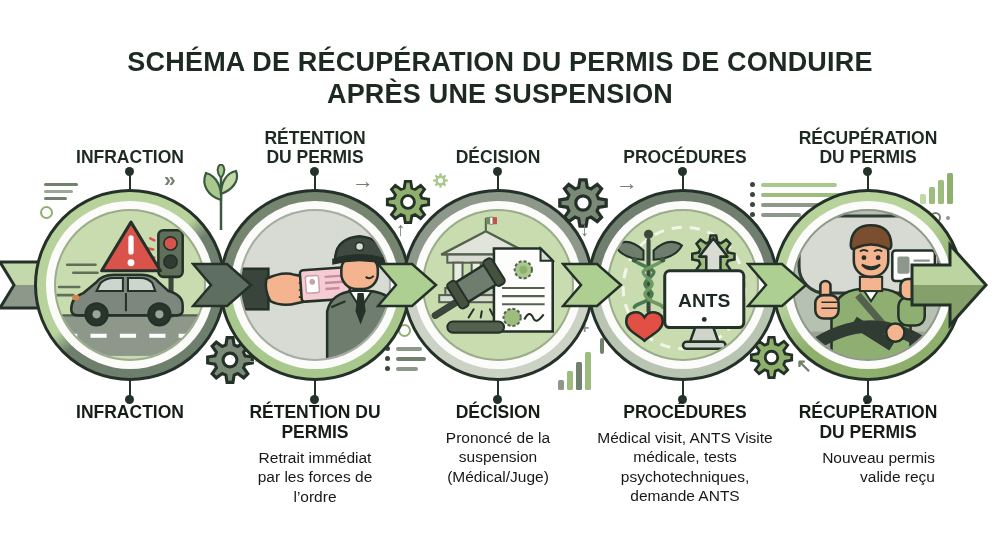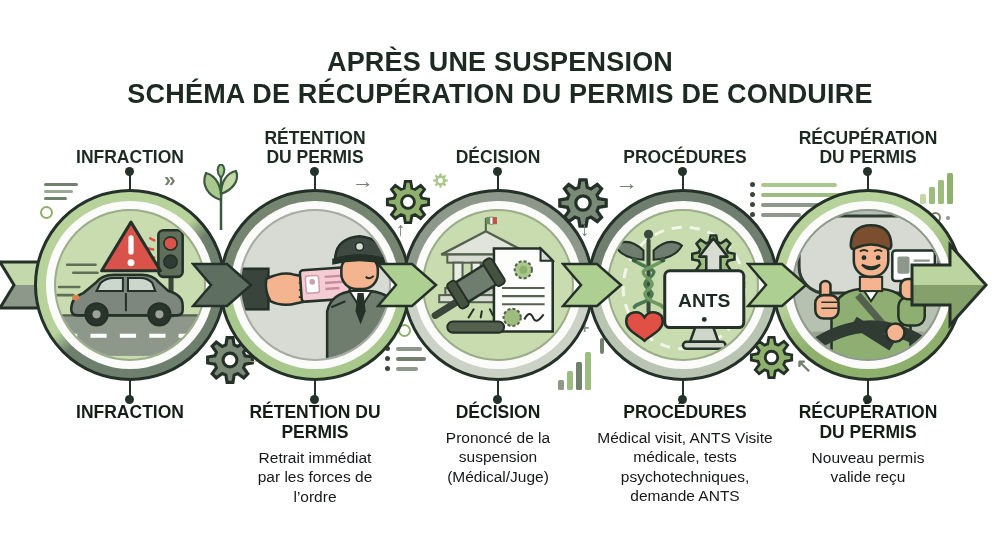--- a/index.html
+++ b/index.html
@@ -40,22 +40,22 @@
   .barchart{display:flex;align-items:flex-end;gap:3px;}
   .barchart span{display:block;width:6px;border-radius:1.5px;}
   .ring-o{border-radius:50%;border:2.5px solid #8fb06d;background:transparent;}
 </style>
 </head>
 <body>
 
 <div class="canvas">
 
   <div class="title">
+    <div>SCHÉMA DE RÉCUPÉRATION DU PERMIS DE CONDUIRE</div>
     <div>APRÈS UNE SUSPENSION</div>
-    <div>SCHÉMA DE RÉCUPÉRATION DU PERMIS DE CONDUIRE</div>
   </div>
 
   <div class="top-label" style="left:55px;width:150px;">INFRACTION</div>
   <div class="top-label" style="left:250px;width:130px;">RÉTENTION DU PERMIS</div>
   <div class="top-label" style="left:423px;width:150px;">DÉCISION</div>
   <div class="top-label" style="left:608px;width:154px;">PROCÉDURES</div>
   <div class="top-label" style="left:792px;width:152px;">RÉCUPÉRATION DU PERMIS</div>
 
   <div class="pin" style="left:128.7px;top:174px;height:17px;">
       <span class="pin-dot" style="top:-7px;"></span>
@@ -321,21 +321,21 @@
   <div class="bottom-block" style="left:423px;width:150px;">
     <div class="bottom-title">DÉCISION</div>
     <div class="bottom-desc" style="width:128px;">Prononcé de la suspension (Médical/Juge)</div>
   </div>
   <div class="bottom-block" style="left:586px;width:198px;">
     <div class="bottom-title">PROCÉDURES</div>
     <div class="bottom-desc" style="width:190px;">Médical visit, ANTS Visite médicale, tests psychotechniques, demande ANTS</div>
   </div>
   <div class="bottom-block" style="left:790px;width:156px;">
     <div class="bottom-title">RÉCUPÉRATION DU PERMIS</div>
-    <div class="bottom-desc" style="width:134px;">Nouveau permis valide reçu</div>
+    <div class="bottom-desc" style="width:134px;text-align:right;">Nouveau permis valide reçu</div>
   </div>
 
   <div class="deco lines3" style="left:44px;top:183px;">
     <span style="width:34px;"></span>
       <span style="width:29px;background:#9aa896;"></span>
       <span style="width:23px;"></span>
   </div>
   <div class="deco ring-o" style="left:40px;top:206px;width:9px;height:9px;"></div>
   <div class="deco glyph" style="left:164px;top:168px;font-size:21px;color:#72816d;">»</div>
 

